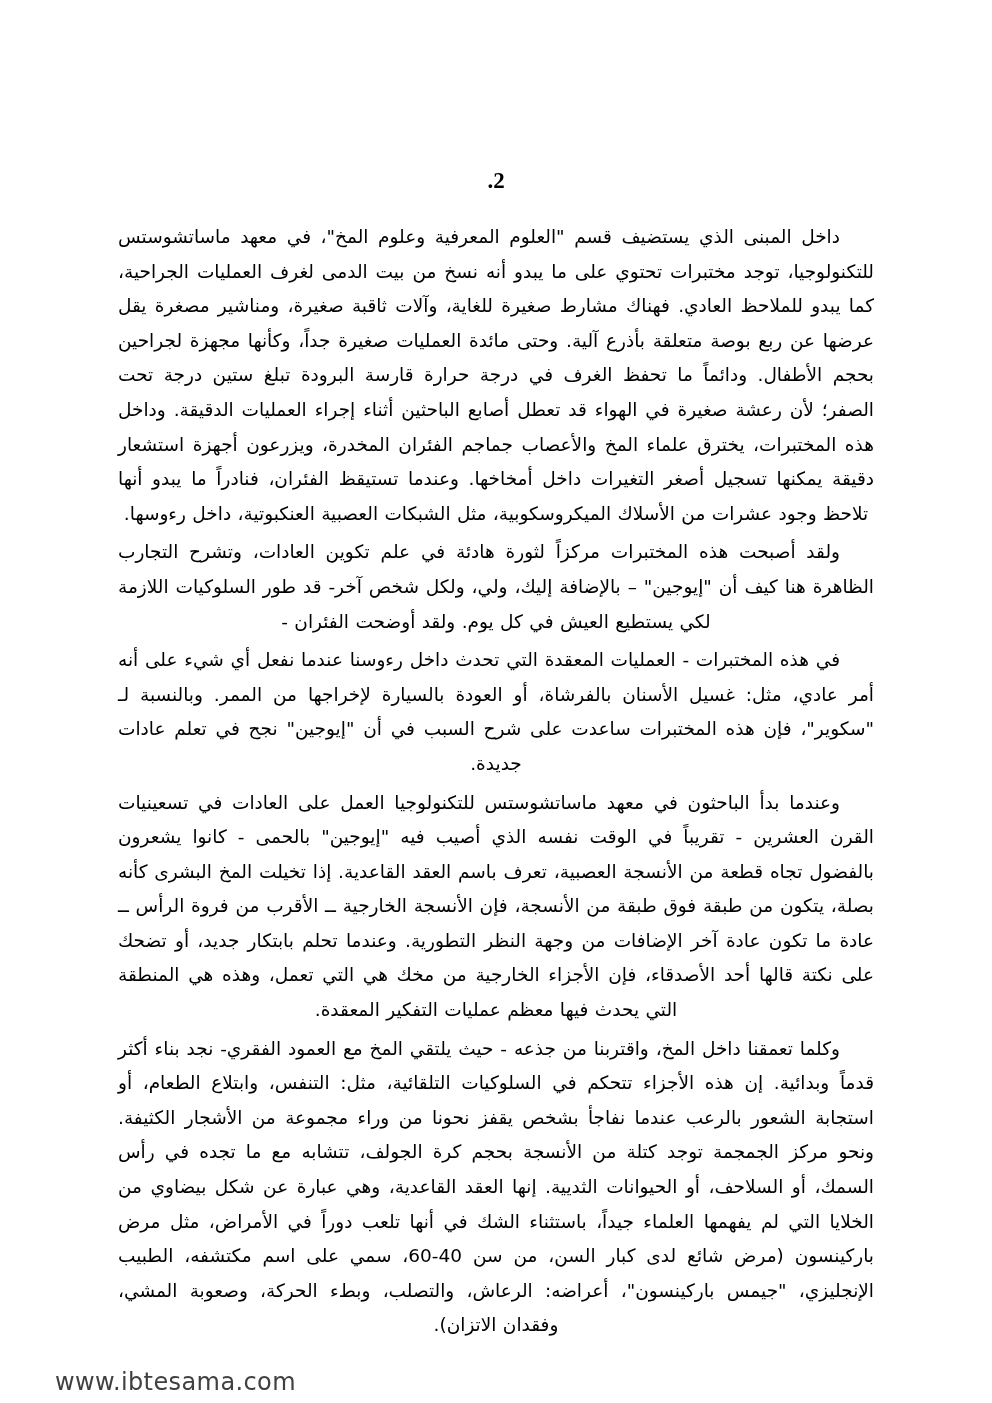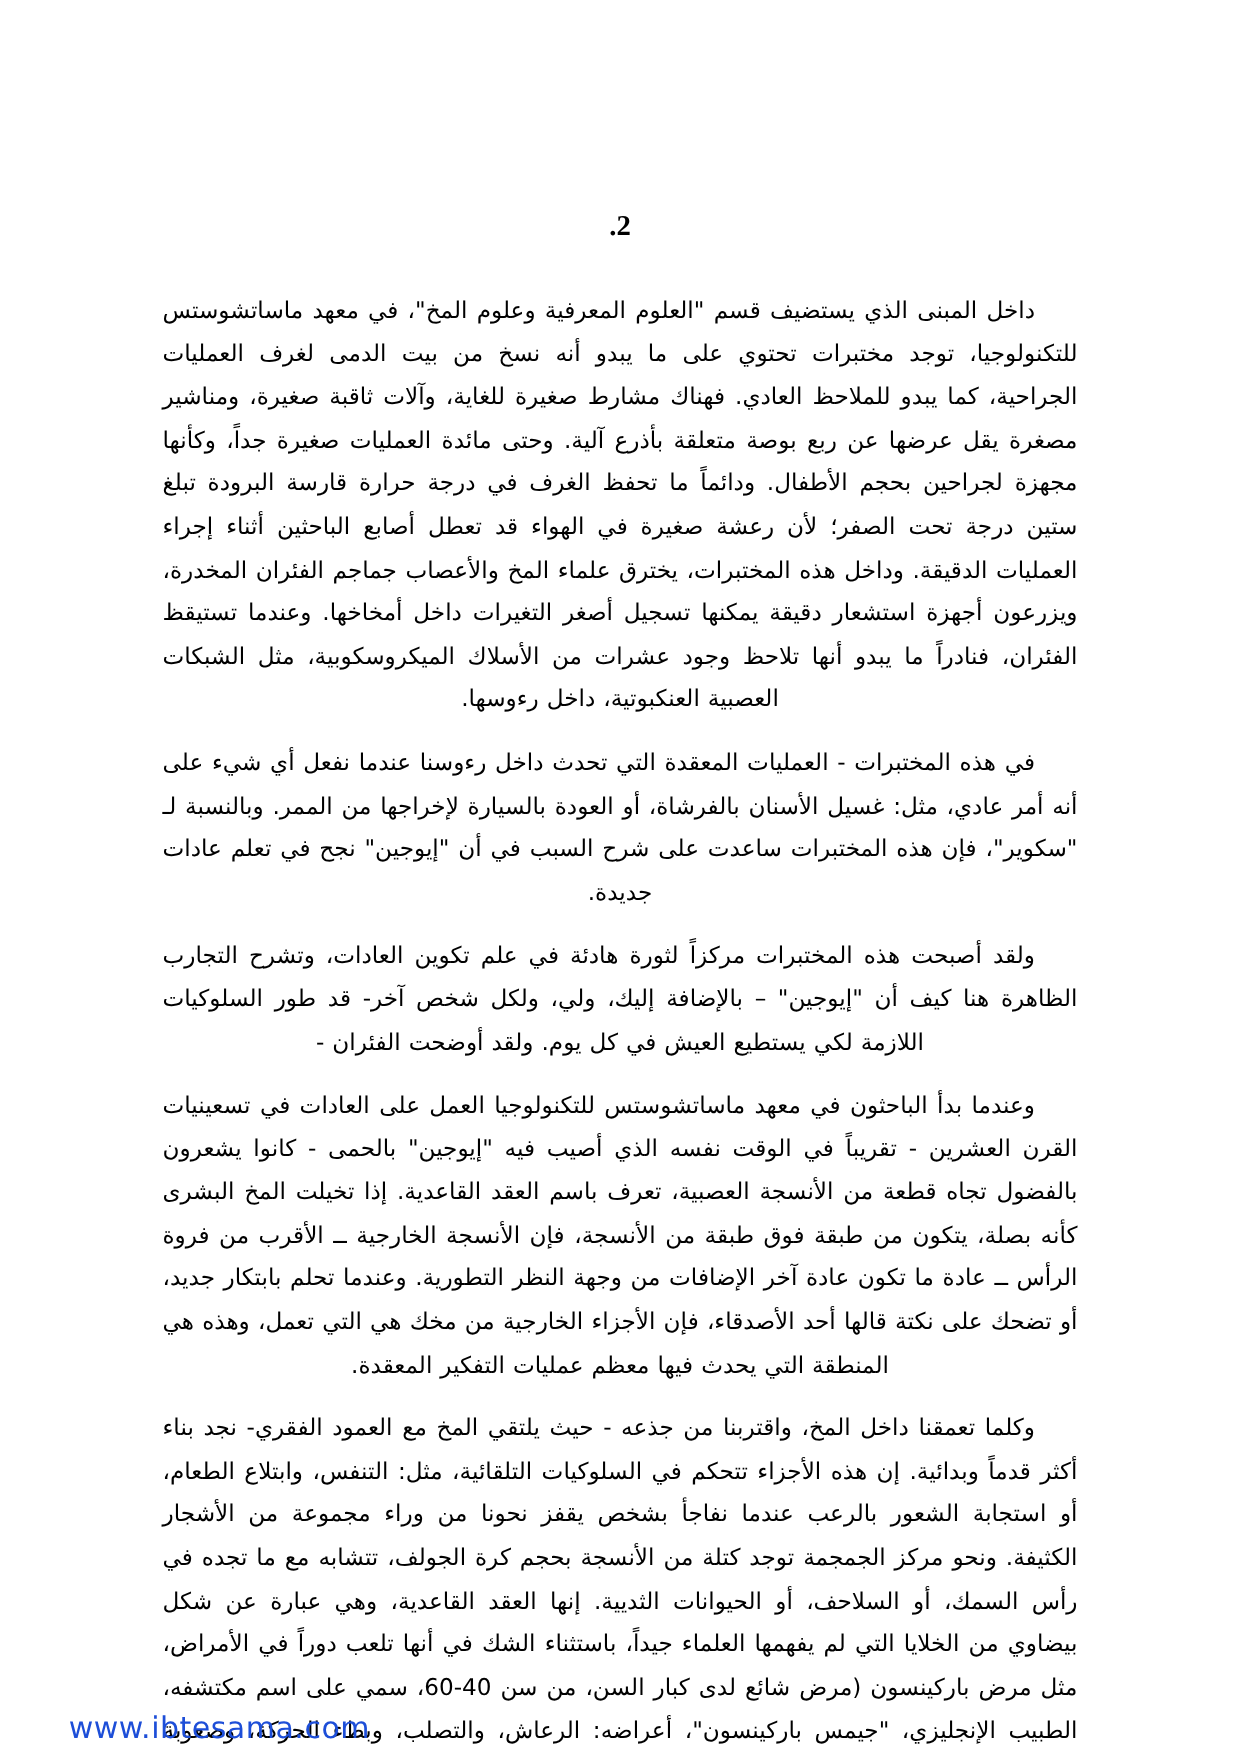--- a/index.html
+++ b/index.html
@@ -37,48 +37,48 @@
     direction: rtl;
     text-align: justify;
     text-align-last: center;
     font-family: "DejaVu Sans", "Liberation Sans", sans-serif;
     font-size: 18.5px;
     line-height: 34.6px;
     color: #000000;
     word-spacing: 0.5px;
   }
   .body-text p {
-    margin: 16px;
+    margin: 4px;
     padding: 0;
     text-indent: 34px;
     text-align: justify;
     text-align-last: center;
   }
   .watermark {
     position: absolute;
     left: 55px;
     top: 1368px;
     font-family: "DejaVu Sans", "Liberation Sans", sans-serif;
     font-size: 24px;
-    color: #1d4ed8;
+    color: #404040;
     direction: ltr;
     letter-spacing: 0.4px;
     white-space: nowrap;
   }
 </style>
 </head>
 <body>
 
 <div class="page">
 
   <div class="page-number">.2</div>
 
   <div class="body-text">
     <p>داخل المبنى الذي يستضيف قسم "العلوم المعرفية وعلوم المخ"، في معهد ماساتشوستس للتكنولوجيا، توجد مختبرات تحتوي على ما يبدو أنه نسخ من بيت الدمى لغرف العمليات الجراحية، كما يبدو للملاحظ العادي. فهناك مشارط صغيرة للغاية، وآلات ثاقبة صغيرة، ومناشير مصغرة يقل عرضها عن ربع بوصة متعلقة بأذرع آلية. وحتى مائدة العمليات صغيرة جداً، وكأنها مجهزة لجراحين بحجم الأطفال. ودائماً ما تحفظ الغرف في درجة حرارة قارسة البرودة تبلغ ستين درجة تحت الصفر؛ لأن رعشة صغيرة في الهواء قد تعطل أصابع الباحثين أثناء إجراء العمليات الدقيقة. وداخل هذه المختبرات، يخترق علماء المخ والأعصاب جماجم الفئران المخدرة، ويزرعون أجهزة استشعار دقيقة يمكنها تسجيل أصغر التغيرات داخل أمخاخها. وعندما تستيقظ الفئران، فنادراً ما يبدو أنها تلاحظ وجود عشرات من الأسلاك الميكروسكوبية، مثل الشبكات العصبية العنكبوتية، داخل رءوسها.</p>
+    <p>ولقد أصبحت هذه المختبرات مركزاً لثورة هادئة في علم تكوين العادات، وتشرح التجارب الظاهرة هنا كيف أن "إيوجين" – بالإضافة إليك، ولي، ولكل شخص آخر- قد طور السلوكيات اللازمة لكي يستطيع العيش في كل يوم. ولقد أوضحت الفئران -</p>
     <p>في هذه المختبرات - العمليات المعقدة التي تحدث داخل رءوسنا عندما نفعل أي شيء على أنه أمر عادي، مثل: غسيل الأسنان بالفرشاة، أو العودة بالسيارة لإخراجها من الممر. وبالنسبة لـ "سكوير"، فإن هذه المختبرات ساعدت على شرح السبب في أن "إيوجين" نجح في تعلم عادات جديدة.</p>
-    <p>ولقد أصبحت هذه المختبرات مركزاً لثورة هادئة في علم تكوين العادات، وتشرح التجارب الظاهرة هنا كيف أن "إيوجين" – بالإضافة إليك، ولي، ولكل شخص آخر- قد طور السلوكيات اللازمة لكي يستطيع العيش في كل يوم. ولقد أوضحت الفئران -</p>
     <p>وعندما بدأ الباحثون في معهد ماساتشوستس للتكنولوجيا العمل على العادات في تسعينيات القرن العشرين - تقريباً في الوقت نفسه الذي أصيب فيه "إيوجين" بالحمى - كانوا يشعرون بالفضول تجاه قطعة من الأنسجة العصبية، تعرف باسم العقد القاعدية. إذا تخيلت المخ البشرى كأنه بصلة، يتكون من طبقة فوق طبقة من الأنسجة، فإن الأنسجة الخارجية ــ الأقرب من فروة الرأس ــ عادة ما تكون عادة آخر الإضافات من وجهة النظر التطورية. وعندما تحلم بابتكار جديد، أو تضحك على نكتة قالها أحد الأصدقاء، فإن الأجزاء الخارجية من مخك هي التي تعمل، وهذه هي المنطقة التي يحدث فيها معظم عمليات التفكير المعقدة.</p>
     <p>وكلما تعمقنا داخل المخ، واقتربنا من جذعه - حيث يلتقي المخ مع العمود الفقري- نجد بناء أكثر قدماً وبدائية. إن هذه الأجزاء تتحكم في السلوكيات التلقائية، مثل: التنفس، وابتلاع الطعام، أو استجابة الشعور بالرعب عندما نفاجأ بشخص يقفز نحونا من وراء مجموعة من الأشجار الكثيفة. ونحو مركز الجمجمة توجد كتلة من الأنسجة بحجم كرة الجولف، تتشابه مع ما تجده في رأس السمك، أو السلاحف، أو الحيوانات الثديية. إنها العقد القاعدية، وهي عبارة عن شكل بيضاوي من الخلايا التي لم يفهمها العلماء جيداً، باستثناء الشك في أنها تلعب دوراً في الأمراض، مثل مرض باركينسون (مرض شائع لدى كبار السن، من سن 40-60، سمي على اسم مكتشفه، الطبيب الإنجليزي، "جيمس باركينسون"، أعراضه: الرعاش، والتصلب، وبطء الحركة، وصعوبة المشي، وفقدان الاتزان).</p>
   </div>
 
   <div class="watermark">www.ibtesama.com</div>
 
 </div>
 
 </body></html>

